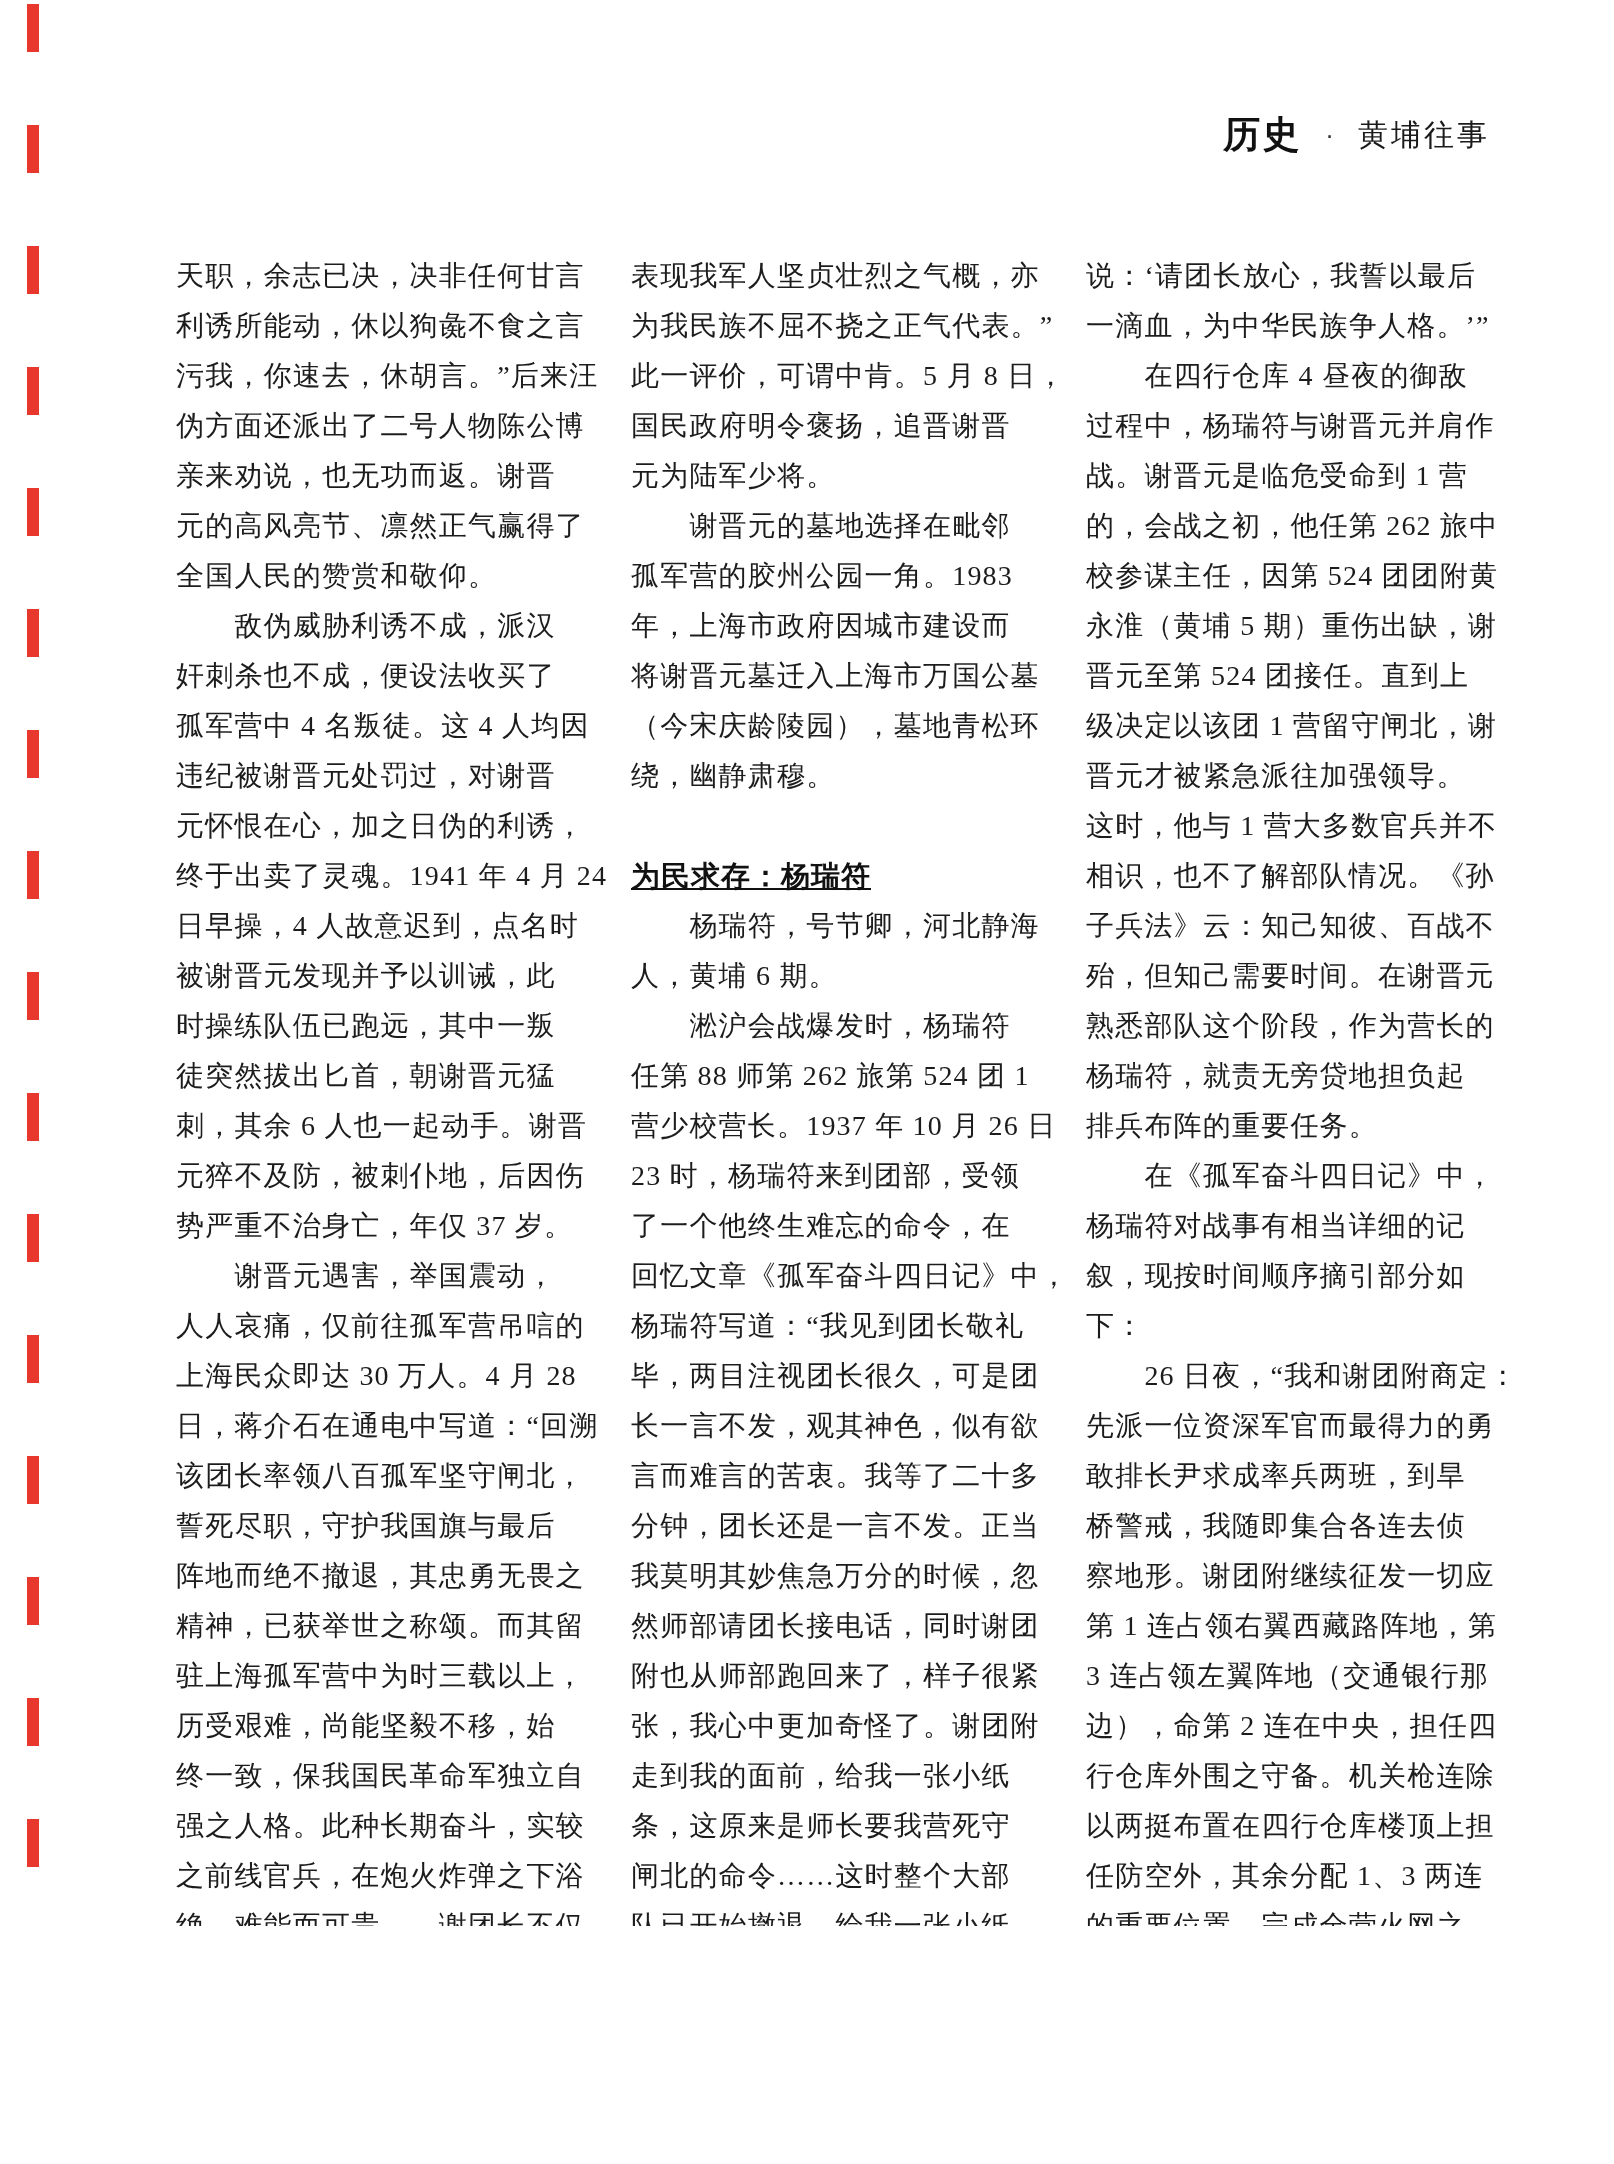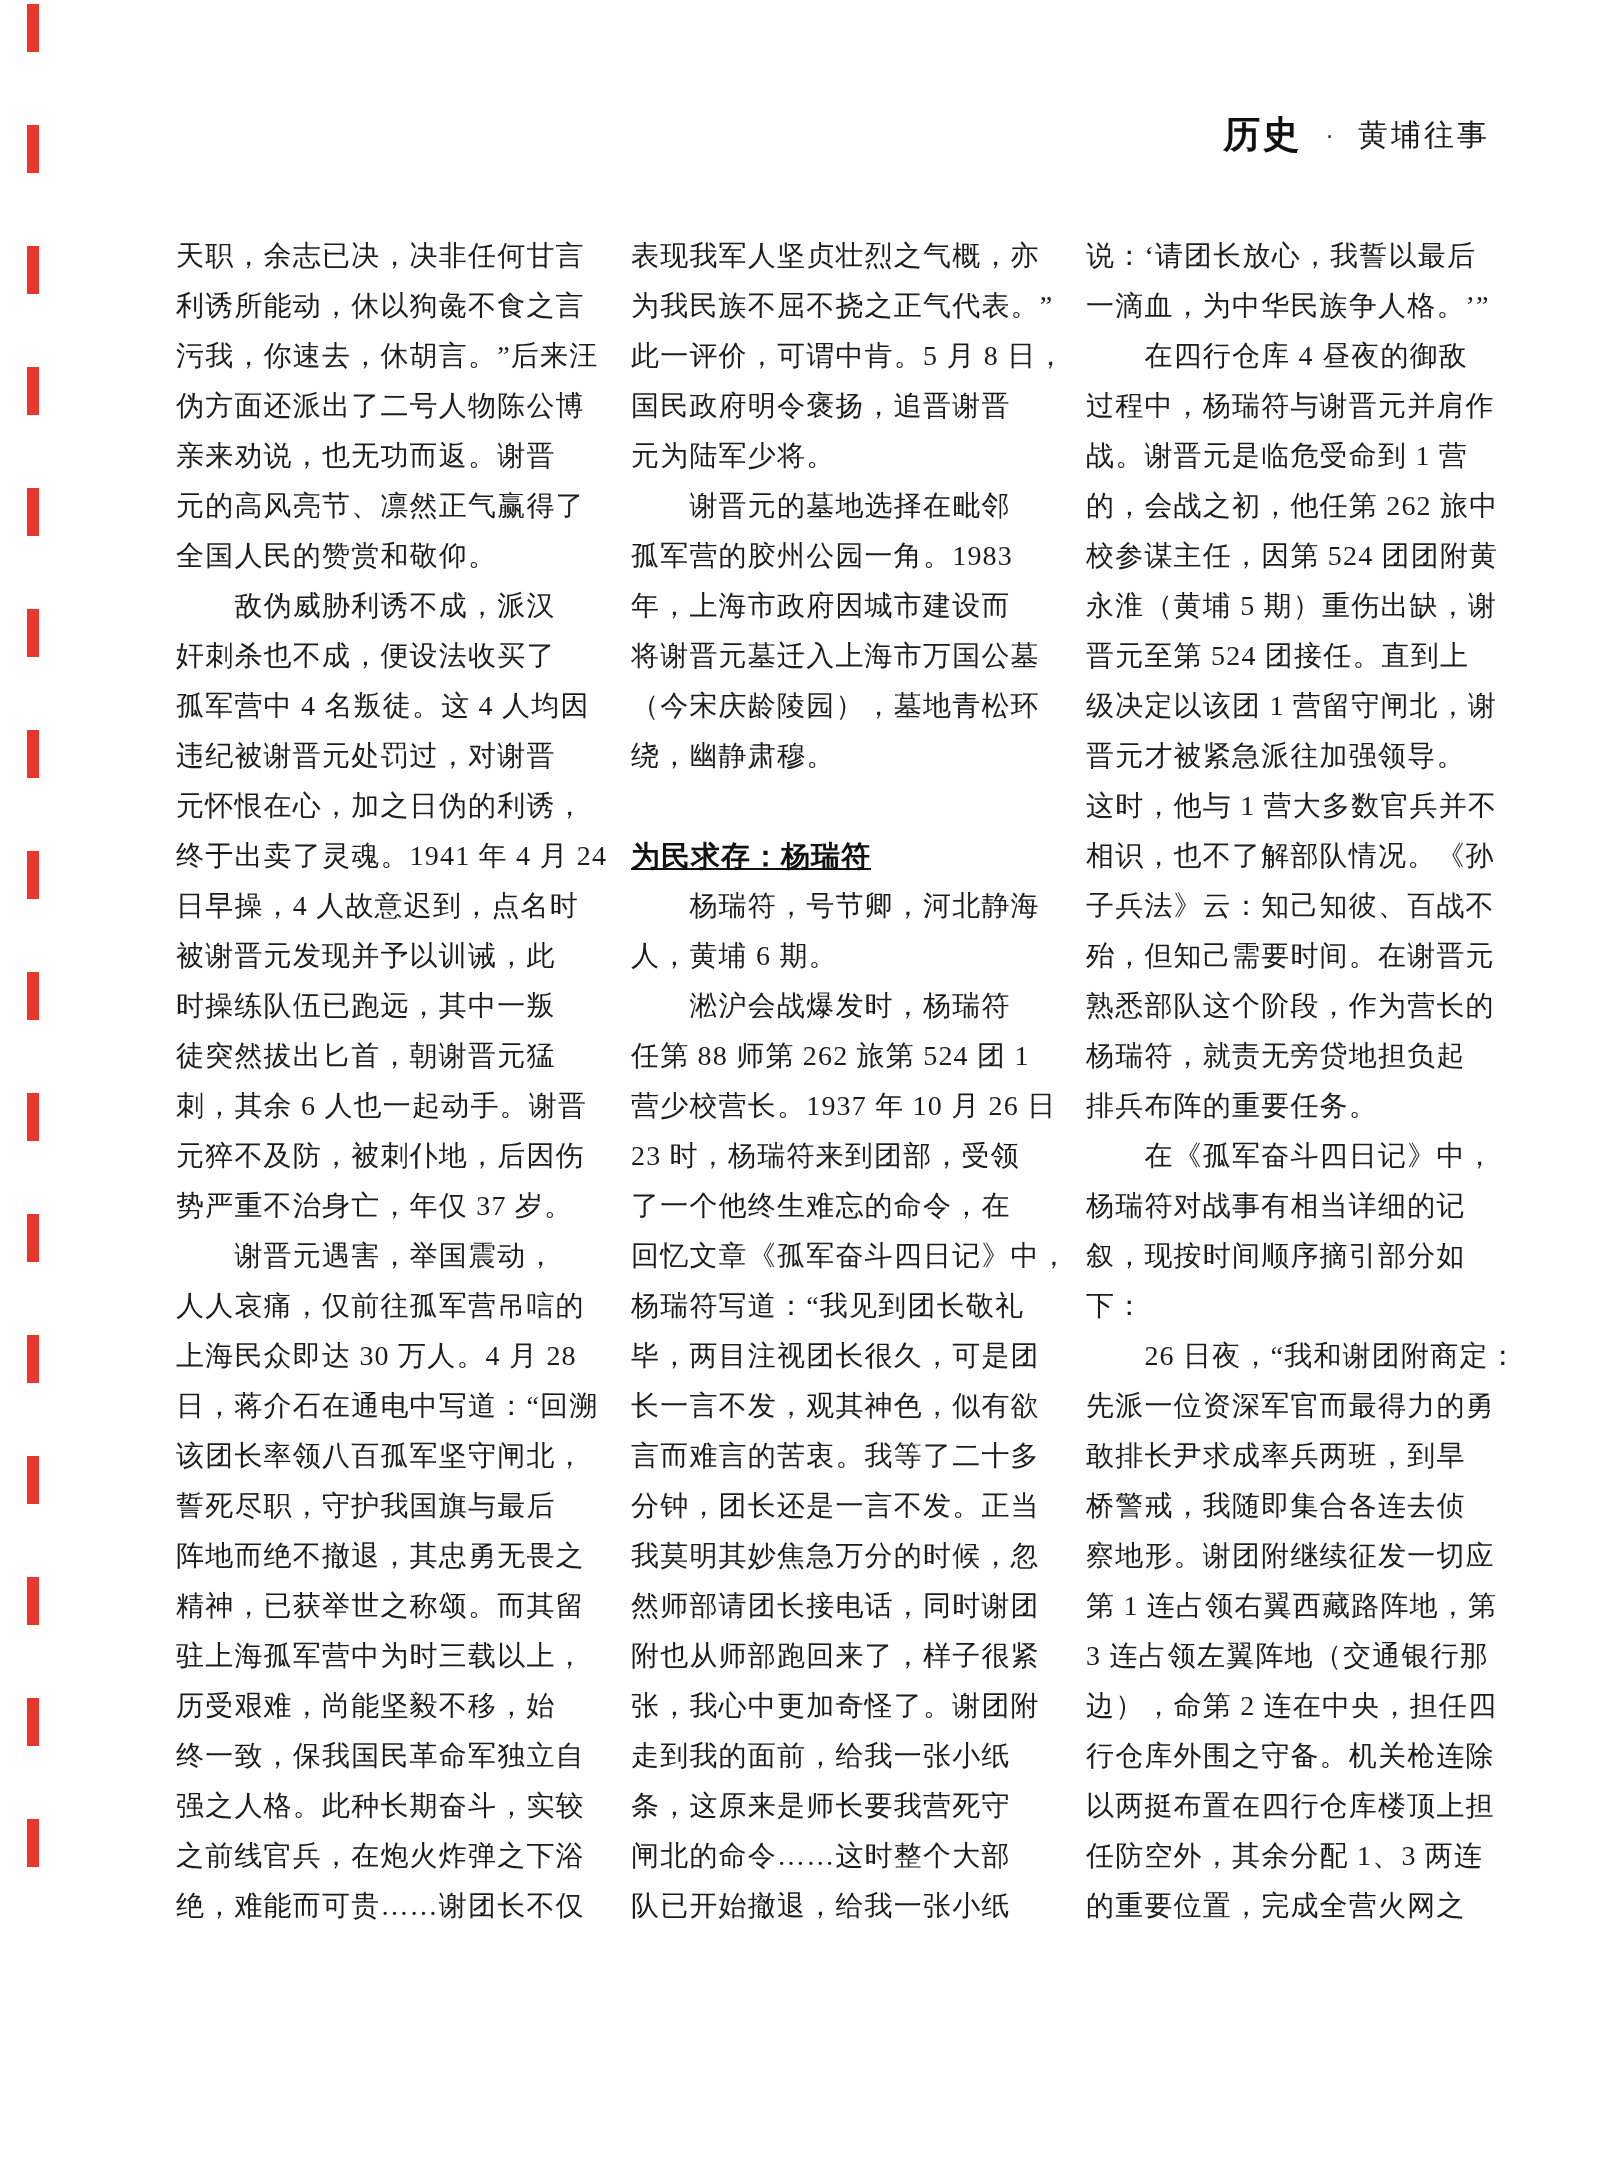--- a/index.html
+++ b/index.html
@@ -11,21 +11,21 @@
     position:absolute;left:27px;top:4px;width:12px;height:2156px;
     background:repeating-linear-gradient(180deg,#e8382d 0 48px,transparent 48px 121px);
   }
   .page-header{
     position:absolute;top:110px;right:124px;display:flex;align-items:center;
     font-family:"Liberation Sans","DejaVu Sans",sans-serif;
   }
   .h-section{font-size:37px;font-weight:bold;color:#111;letter-spacing:2px;}
   .h-dot{font-size:26px;color:#333;margin:0 24px;}
   .h-topic{font-size:30px;color:#1a1a1a;letter-spacing:3px;}
-  .col{position:absolute;top:231px;width:414px;}
+  .col{position:absolute;top:251px;width:414px;}
   .col-1{left:176px;}
   .col-2{left:631px;}
   .col-3{left:1086px;}
   .line{
     height:50px;line-height:50px;font-size:28px;letter-spacing:1.2px;
     white-space:nowrap;color:#1c1c1c;
   }
   .subhead{
     margin:50px 0 0 0;height:50px;line-height:50px;
     font-family:"Liberation Sans","DejaVu Sans",sans-serif;

